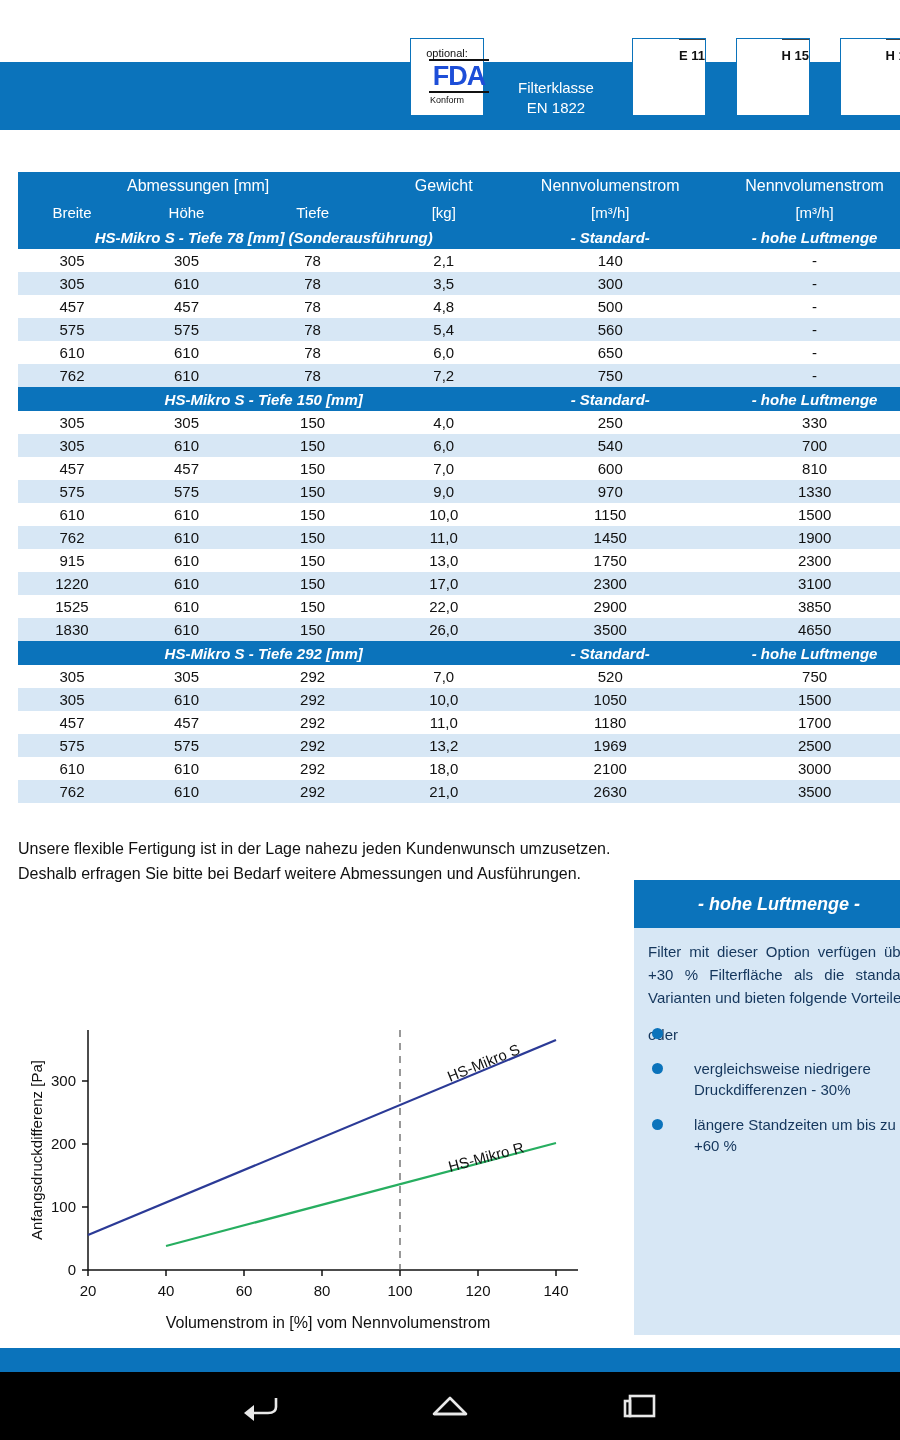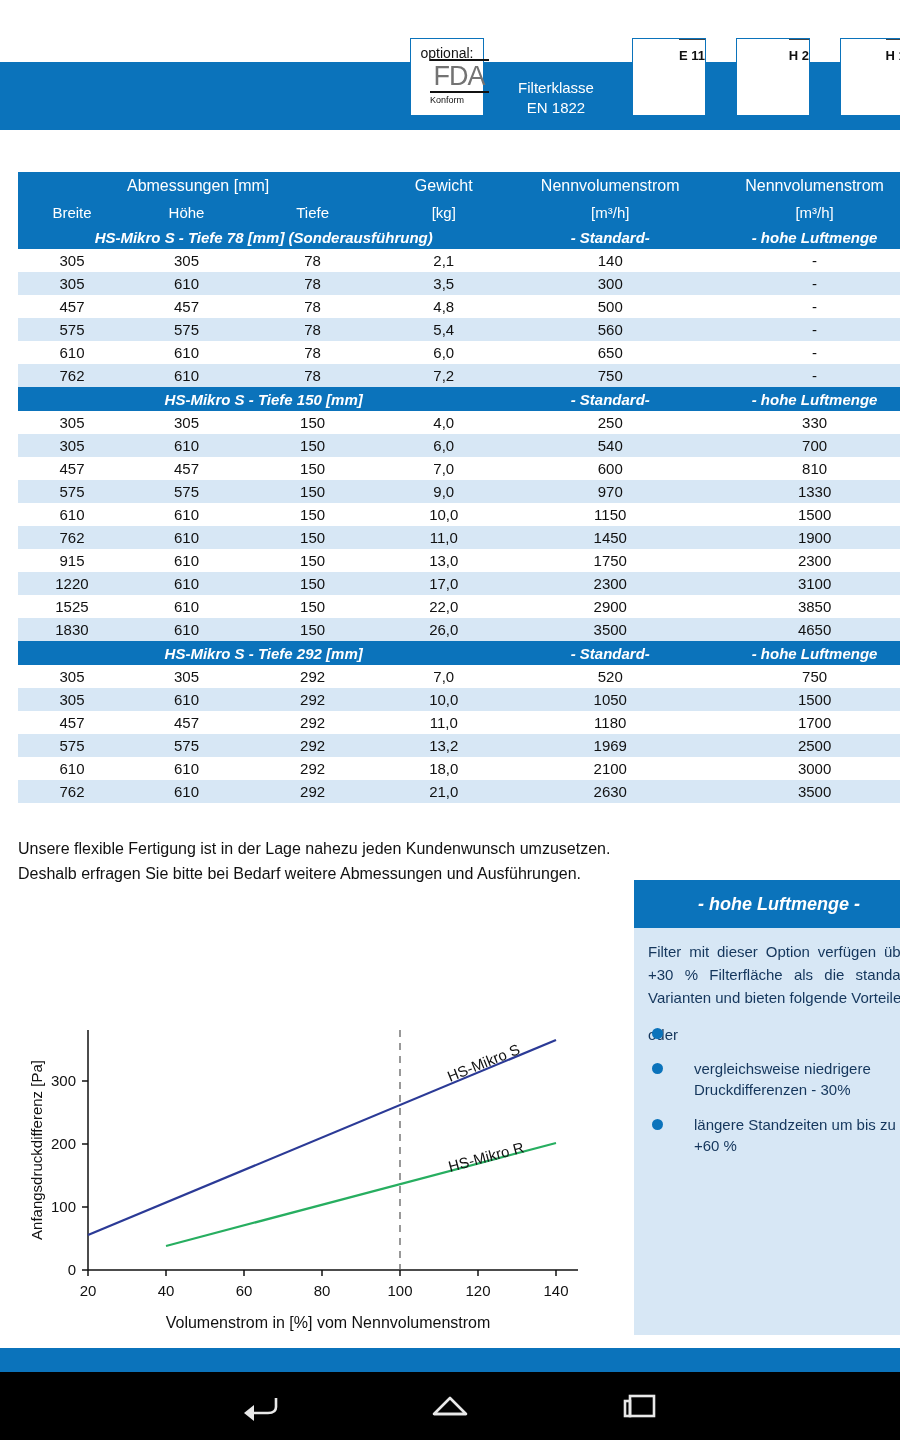--- a/index.html
+++ b/index.html
@@ -15,23 +15,23 @@
   .top-banner{
     position:absolute;left:0;top:62px;width:900px;height:68px;
     background:#0b73bb;
   }
   .fda-box{
     position:absolute;left:410px;top:38px;width:74px;height:78px;
     background:#ffffff;border:1px solid #0b73bb;
     display:flex;flex-direction:column;align-items:center;justify-content:center;
     box-sizing:border-box;
   }
-  .fda-opt{font-size:14px;color:#111;line-height:10px;margin-bottom:1px;}
+  .fda-opt{font-size:11px;color:#111;line-height:10px;margin-bottom:1px;}
   .fda-main{
-    font-size:27px;font-weight:normal;color:#737373;letter-spacing:-1px;line-height:28px;
+    font-size:27px;font-weight:bold;color:#1d4ed8;letter-spacing:-1px;line-height:28px;
     border-top:2px solid #111;border-bottom:2px solid #111;padding:1px 4px;margin-left:24px;
   }
   .fda-sub{font-size:9px;color:#111;line-height:11px;margin-top:2px;}
 
   .filterklasse{
     position:absolute;left:496px;top:78px;width:120px;
     text-align:center;color:#fff;font-size:15px;line-height:20px;
   }
 
   .class-box{
@@ -147,21 +147,21 @@
     </div>
   <div class="lbl">E 11</div>
 </div>
 <div class="class-box" id="cls-h13">
   <div class="stripes">
       <i></i>
       <i></i>
       <i></i>
       <i></i>
     </div>
-  <div class="lbl">H 2</div>
+  <div class="lbl">H 15</div>
 </div>
 <div class="class-box" id="cls-h14">
   <div class="stripes">
       <i></i>
       <i></i>
       <i></i>
       <i></i>
     </div>
   <div class="lbl">H 14</div>
 </div>

